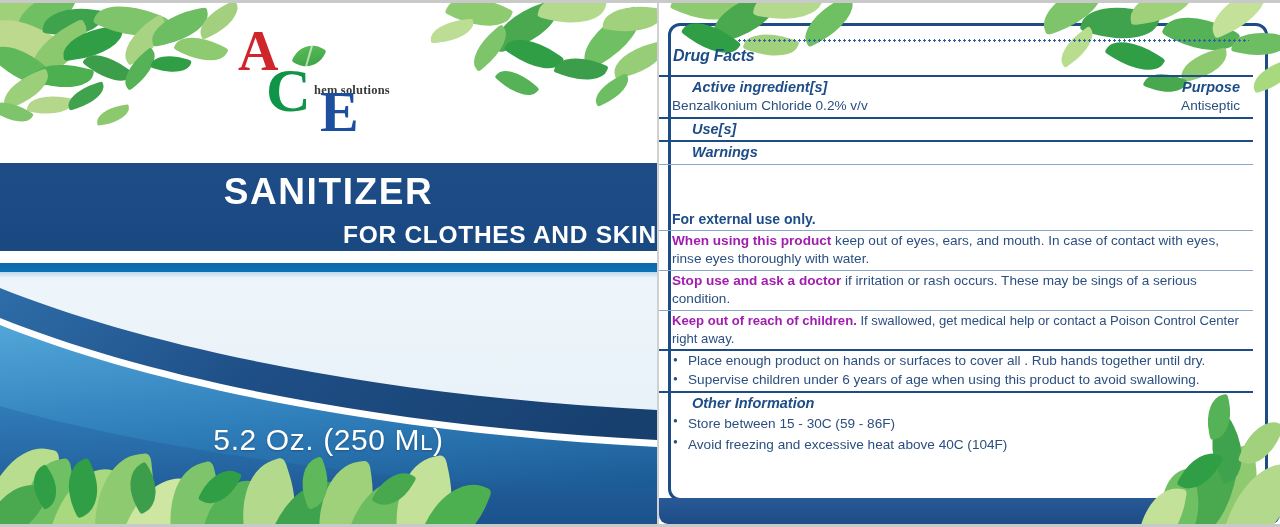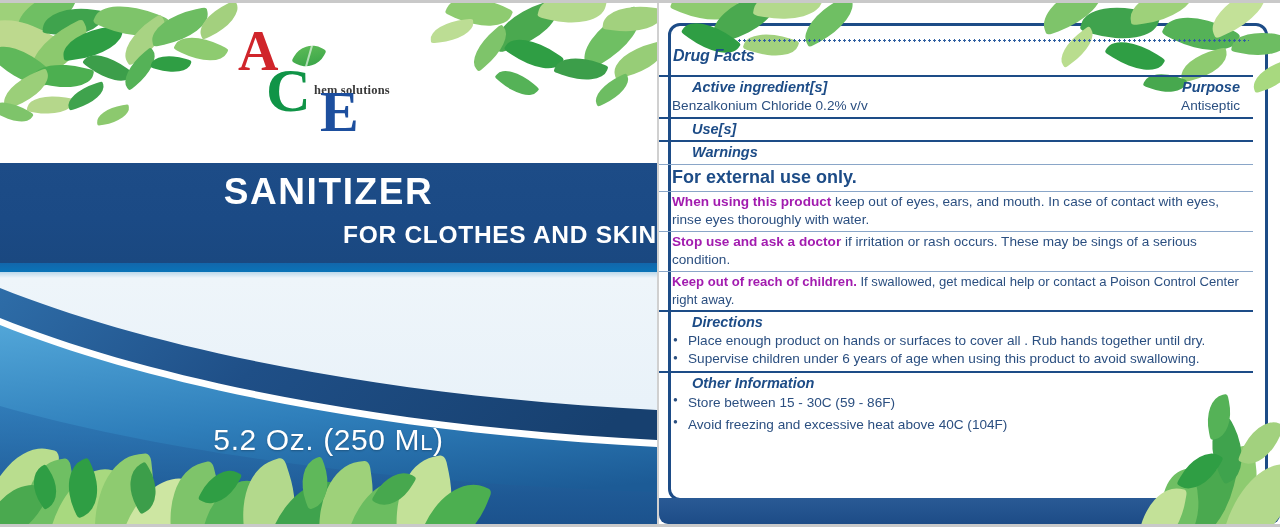--- a/index.html
+++ b/index.html
@@ -28,21 +28,21 @@
   
   .logo{position:absolute;left:238px;top:18px;width:180px;height:112px;}
   .logo .L-A{position:absolute;left:0px;top:2px;font-family:"Liberation Serif", serif;font-size:56px;font-weight:700;color:#d0252b;line-height:1;}
   .logo .L-C{position:absolute;left:28px;top:38px;font-family:"Liberation Serif", serif;font-size:62px;font-weight:700;color:#109447;line-height:1;}
   .logo .L-E{position:absolute;left:82px;top:62px;font-family:"Liberation Serif", serif;font-size:58px;font-weight:700;color:#1d4f9e;line-height:1;}
   .logo .L-txt{position:absolute;left:76px;top:62px;font-family:"Liberation Serif", serif;font-size:12.5px;font-weight:700;color:#3a3a3a;letter-spacing:.2px;white-space:nowrap;}
   .logo .L-leaf{position:absolute;left:58px;top:22px;width:26px;height:26px;background:linear-gradient(140deg,#67c15b,#2f9e44);border-radius:80% 10% 80% 10%;transform:rotate(28deg);}
   .logo .L-leaf:after{content:"";position:absolute;left:45%;top:8%;width:1.5px;height:84%;background:rgba(255,255,255,.6);transform:rotate(-12deg);}
 
   
-  .band{position:absolute;left:0;top:160px;width:657px;height:100px;background:linear-gradient(180deg,#1d4c87 0%,#1b4a85 55%,#1a4880 100%);}
+  .band{position:absolute;left:0;top:160px;width:657px;height:88px;background:linear-gradient(180deg,#1d4c87 0%,#1b4a85 55%,#1a4880 100%);}
   .band .t1{position:absolute;left:0;right:0;top:8px;text-align:center;color:#ffffff;font-size:37px;font-weight:700;letter-spacing:1.6px;}
   .band .t2{position:absolute;left:0;right:0;top:58px;text-align:right;color:#ffffff;font-size:24.5px;font-weight:700;letter-spacing:.7px;}
   .stripe-teal{position:absolute;left:0;top:260px;width:657px;height:9px;background:linear-gradient(180deg,#1266ab,#0a74b8);}
   .stripe-pale{position:absolute;left:0;top:269px;width:657px;height:6px;background:linear-gradient(180deg,#bcd8ea,#eef5fa);}
 
   
   .subtitle{position:absolute;left:0;right:0;top:280px;text-align:center;color:#1d4c87;font-size:22.5px;font-weight:700;letter-spacing:.5px;}
 
   
   .wave-wrap{position:absolute;left:0;top:275px;width:657px;height:246px;overflow:hidden;}
@@ -59,21 +59,21 @@
     background-image:radial-gradient(circle,#2f5fa0 1.1px,transparent 1.2px);
     background-size:5px 3px;background-repeat:repeat-x;}
   .df-title{position:absolute;left:14px;top:44px;color:#1d4c87;font-size:16px;font-weight:700;font-style:italic;letter-spacing:-.2px;z-index:6;}
 
   .df-body{position:absolute;left:0;top:72px;width:594px;z-index:6;}
   .row{position:relative;padding:1px 13px 2px 13px;box-sizing:border-box;}
   .rule-thick{border-top:2.5px solid #1d4c87;}
   .rule-thin{border-top:1px solid #8aa6c8;}
 
   .hd{color:#1d4c87;font-size:14.5px;font-weight:700;font-style:italic;line-height:1.28;padding-left:20px;}
-  .hd-b{color:#1d4c87;font-size:18px;font-weight:700;line-height:1.3;}
+  .hd-b{color:#1d4c87;font-size:14px;font-weight:700;line-height:1.3;margin-top:44px;}
   .bd{color:#2b4f80;font-size:13.6px;line-height:1.33;}
   .bd b{font-weight:700;color:#a21caf;}
   .two-col{display:flex;justify-content:space-between;align-items:baseline;}
   .two-col .right{text-align:right;white-space:nowrap;padding-left:12px;}
   .bullets{list-style:none;margin:0;padding:0;}
   .bullets li{color:#2b4f80;font-size:13.6px;line-height:1.36;padding-left:16px;position:relative;}
   .bullets li:before{content:"\25CF";position:absolute;left:1px;top:0px;font-size:8px;line-height:1.9;color:#2b4f80;}
   .df-footband{position:absolute;left:0;bottom:0;width:100%;height:26px;border-radius:0 0 9px 9px;
      background:linear-gradient(180deg,#2a5a95,#1d4c87);z-index:5;}
 </style>
@@ -268,21 +268,20 @@
 
       <div class="row rule-thin">
         <div class="bd"><b>Stop use and ask a doctor</b><span> if irritation or rash occurs. These may be sings of a serious condition.</span></div>
       </div>
 
       <div class="row rule-thin">
         <div class="bd" style="font-size:13.1px;"><b>Keep out of reach of children.</b><span> If swallowed, get medical help or contact a Poison Control Center right away.</span></div>
       </div>
 
       <div class="row rule-thick">
-        <div class="hd">Directions</div>
         <ul class="bullets">
           <li>Place enough product on hands or surfaces to cover all . Rub hands together until dry.</li>
           <li>Supervise children under 6 years of age when using this product to avoid swallowing.</li>
         </ul>
       </div>
 
       <div class="row rule-thick">
         <div class="hd">Other Information</div>
         <ul class="bullets">
           <li style="line-height:1.6;">Store  between 15 - 30C (59 - 86F)</li>

